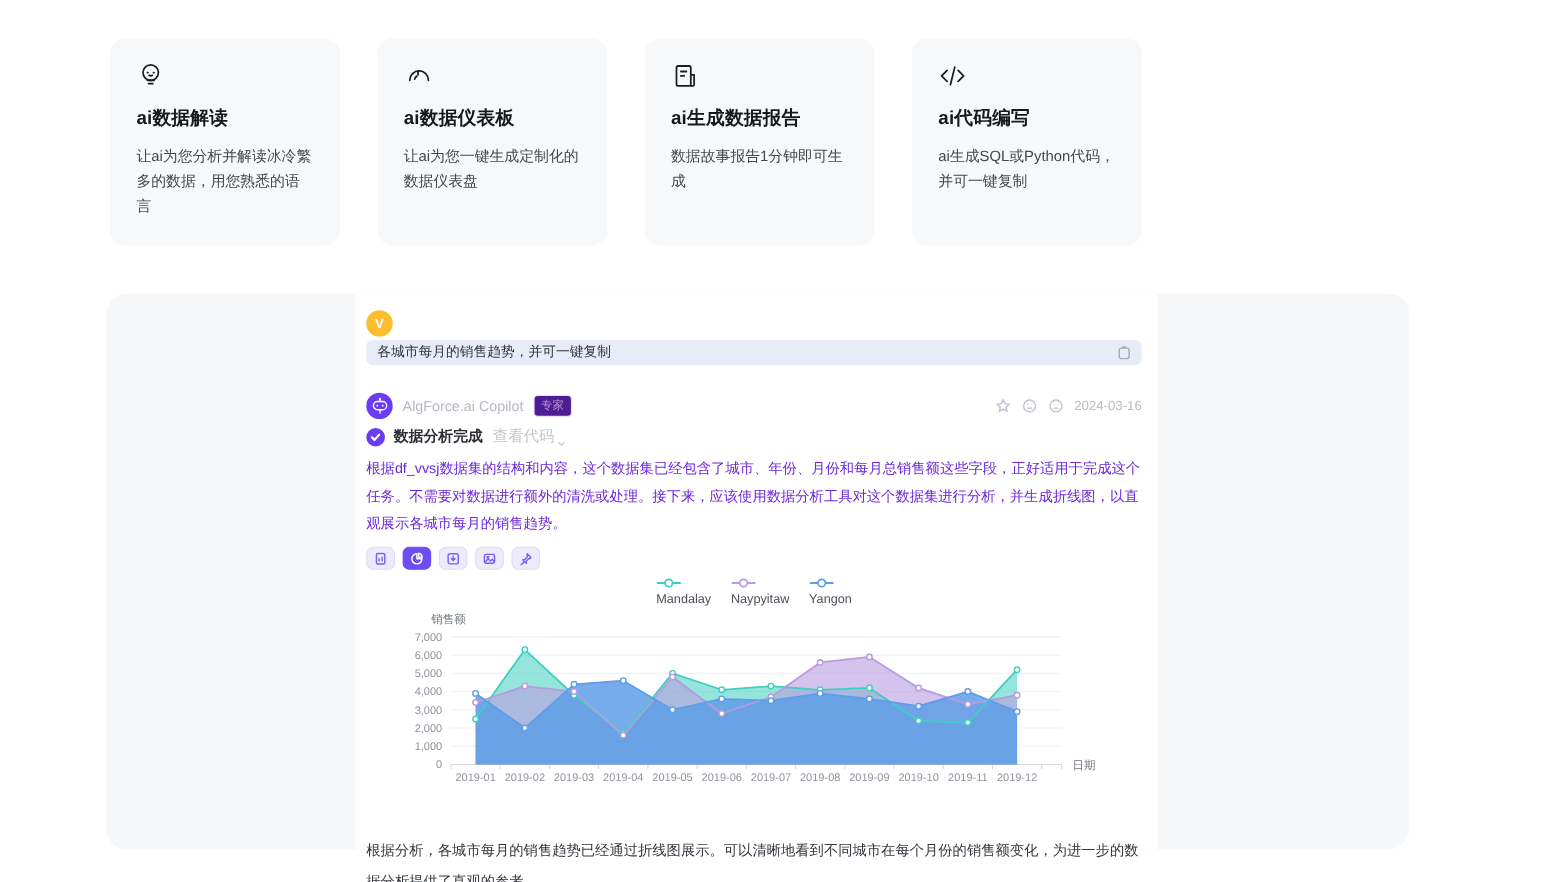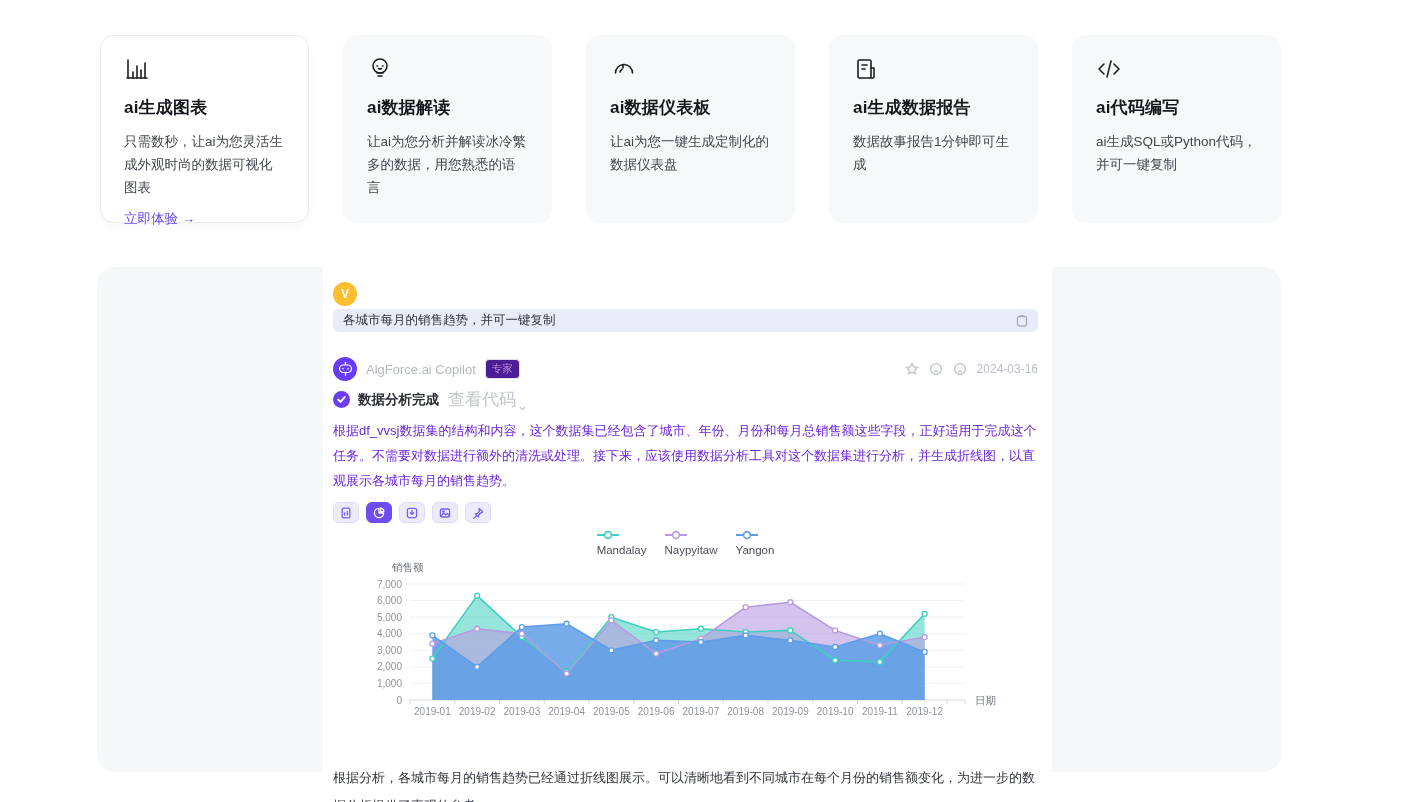--- a/index.html
+++ b/index.html
@@ -45,53 +45,41 @@
   .badge { margin-left:9px; font-size:10.5px; color:#c08fd2; border:1px solid #ecdcf0;
     border-radius:4px; padding:2px 6px; background:#4c1d95; }
   .header-right { margin-left:auto; display:flex; align-items:center; gap:10px; }
   .header-right svg { width:14px; height:14px; display:block; stroke:#bfc3cd; fill:none; stroke-width:1.3; }
   .bot-date { font-size:12px; color:#b9bdc7; }
   .status-row { margin-top:7px; display:flex; align-items:center; }
   .check-circle { width:17px; height:17px; border-radius:50%; background:#6a3df0;
     display:flex; align-items:center; justify-content:center; flex:none; }
   .check-circle svg { width:9px; height:9px; stroke:#fff; fill:none; stroke-width:2; stroke-linecap:round; stroke-linejoin:round; }
   .status-text { margin-left:8px; font-size:13.5px; font-weight:bold; color:#2b2e35; }
-  .view-code { margin-left:9px; font-size:17px; color:#c3c6ce; display:flex; align-items:flex-end; gap:3px; cursor:pointer; }
+  .view-code { margin-left:9px; font-size:14px; color:#c3c6ce; display:flex; align-items:flex-end; gap:3px; cursor:pointer; }
   .view-code svg { width:7px; height:5px; stroke:#c3c6ce; fill:none; stroke-width:1.2; }
   .paragraph { margin-top:7px; font-size:13px; line-height:25px; color:#6d28d9; }
   .tools-row { margin-top:9px; display:flex; gap:7px; }
   .tool-btn { box-sizing:border-box; width:26px; height:21px; border-radius:6px;
     background:#edebfb; border:1px solid #dfdaf7;
     display:flex; align-items:center; justify-content:center; cursor:pointer; }
   .tool-btn svg { width:12px; height:12px; stroke:#7a5ff2; fill:none; stroke-width:1.3; stroke-linecap:round; stroke-linejoin:round; }
   .tool-btn.active { background:#6d4df2; border-color:#6d4df2; }
   .tool-btn.active svg { stroke:#ffffff; }
   .legend { margin-top:7px; display:flex; justify-content:center; gap:18px; }
   .legend-item { display:flex; align-items:flex-start; gap:4px; font-size:11.5px; color:#4c4f57; cursor:pointer;flex-direction:column; }
   .legend-item svg { width:22px; height:10px; display:block; }
   #chart-svg { display:block; margin-top:2px; }
   .closing { margin-top:44px; font-size:13px; line-height:28px; color:#33363d; }
 </style>
 </head>
 <body>
 
 <div class="cards-row">
 
-  <div class="card active">
-    <span class="card-icon">
-      <svg viewBox="0 0 26 26">
-          <path d="M4 4 v18"></path>
-          <path d="M3 22 h20"></path>
-          <path d="M9 16 v6 M13 10 v12 M17 14 v8 M21 7 v15"></path>
-        </svg>
-    </span>
-    <div class="card-title">ai生成图表</div>
-    <div class="card-desc">只需数秒，让ai为您灵活生成外观时尚的数据可视化图表</div>
-    <div class="card-link">立即体验 →</div>
-  </div>
 
   <div class="card">
     <span class="card-icon">
       <svg viewBox="0 0 26 26">
           <circle cx="13" cy="10" r="7"></circle>
           <path d="M10 17 h6 M11 20 h4 M10 10 h0.5 M15.5 10 h0.5 M11.5 12.5 q1.5 1 3 0"></path>
         </svg>
     </span>
     <div class="card-title">ai数据解读</div>
     <div class="card-desc">让ai为您分析并解读冰冷繁多的数据，用您熟悉的语言</div>

